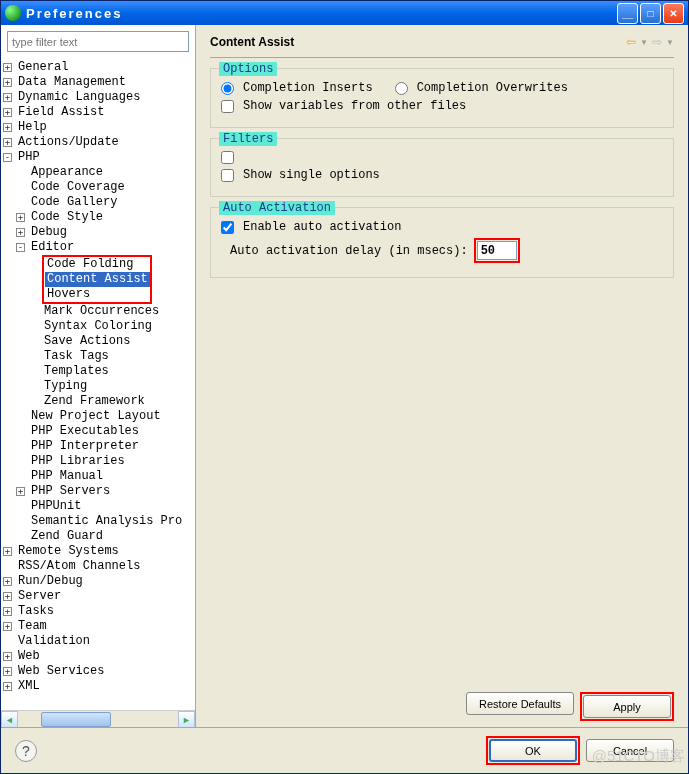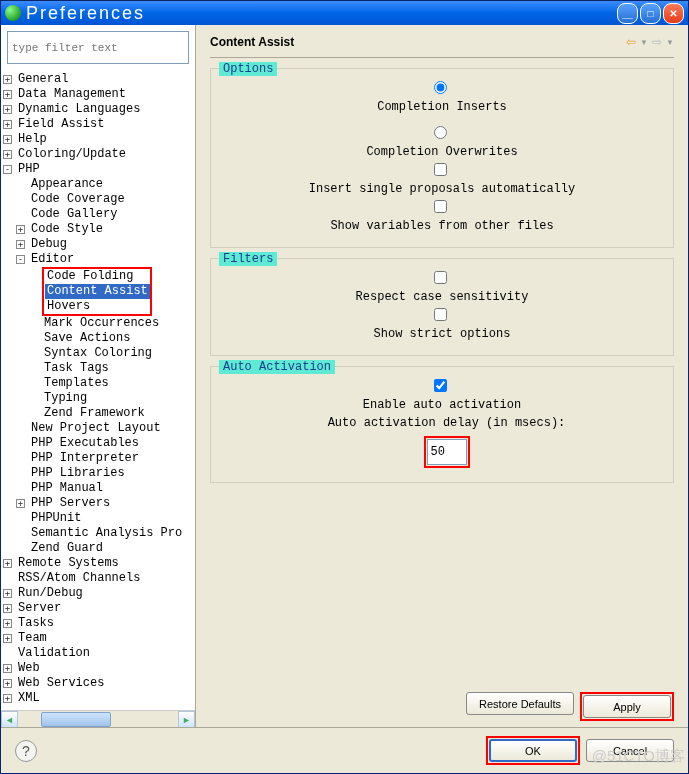--- a/index.html
+++ b/index.html
@@ -1,52 +1,52 @@
 <!DOCTYPE html>
 <html><head>
 <meta charset="utf-8">
 <style>
 * { box-sizing: border-box; margin: 0; padding: 0; }
 body { font-family: Tahoma, sans-serif; font-size: 11px; background: #ece9d8; width: 689px; height: 774px; overflow: hidden; }
 .window { width: 689px; height: 774px; border: 1px solid #0a246a; background: #ece9d8; display: flex; flex-direction: column; }
 .titlebar { height: 24px; background: linear-gradient(to bottom, #3b8cff 0%, #0066e5 50%, #0055d4 100%); display: flex; align-items: center; padding: 0 4px; color: white; }
 .titlebar-icon { width: 16px; height: 16px; background: radial-gradient(circle at 30% 30%, #8f8, #070); border-radius: 50%; margin-right: 5px; }
-.titlebar-text { font-weight: normal; font-size: 18px; letter-spacing: 2px; flex: 1; }
+.titlebar-text { font-weight: bold; font-size: 13px; letter-spacing: 2px; flex: 1; }
 .win-buttons { display: flex; gap: 2px; }
-.win-btn { width: 21px; height: 21px; border: 1px solid #fff; border-radius: 8px; display: flex; align-items: center; justify-content: center; font-size: 10px; font-weight: bold; color: white; cursor: pointer; }
+.win-btn { width: 21px; height: 21px; border: 1px solid #fff; border-radius: 3px; display: flex; align-items: center; justify-content: center; font-size: 10px; font-weight: bold; color: white; cursor: pointer; }
 .win-min, .win-max { background: linear-gradient(to bottom, #5aa0ff, #2570d4); }
 .win-close { background: linear-gradient(to bottom, #ff7b5a, #e53b1a); }
 .content { flex: 1; display: flex; flex-direction: column; background: #ece9d8; }
 .main-split { flex: 1; display: flex; overflow: hidden; }
 .left-pane { width: 195px; border-right: 1px solid #aca899; display: flex; flex-direction: column; background: #fff; }
 .filter-box { margin: 6px; }
-.filter-input { width: 100%; height: 33px; border: 1px solid #7f9db9; padding: 2px 4px; font-size: 11px; color: #999; font-family: Liberation Mono, monospace; }
+.filter-input { width: 100%; height: 21px; border: 1px solid #7f9db9; padding: 2px 4px; font-size: 11px; color: #999; font-family: Liberation Sans, sans-serif; }
 .tree { flex: 1; overflow: auto; padding: 2px 0 2px 2px; background: #fff; font-family: 'Courier New', monospace; font-size: 12px; line-height: 15px; }
 .tree-node { white-space: nowrap; display: flex; align-items: center; height: 15px; cursor: pointer; }
 .tree-toggle { width: 9px; height: 9px; border: 1px solid #888; display: inline-flex; align-items: center; justify-content: center; font-size: 9px; line-height: 7px; margin-right: 4px; color: #333; font-family: monospace; }
 .tree-spacer { width: 13px; display: inline-block; }
 .tree-label { padding: 0 2px; }
 .tree-selected { background: #316ac5; color: white; }
 .tree-hl { border: 2px solid red; padding: 0px 1px; }
 .tree-hscroll { height: 17px; background: #ece9d8; border-top: 1px solid #ccc; position: relative; }
 .hscroll-left, .hscroll-right { position: absolute; top: 0; width: 17px; height: 17px; background: linear-gradient(to bottom, #fff, #cfe4fb); border: 1px solid #b0c4de; display: flex; align-items: center; justify-content: center; font-size: 9px; color: #4a6; }
 .hscroll-left { left: 0; }
 .hscroll-right { right: 0; }
 .hscroll-thumb { position: absolute; left: 40px; top: 1px; width: 70px; height: 15px; background: linear-gradient(to bottom, #cfe4fb, #a0c4eb); border: 1px solid #7da2ce; border-radius: 2px; }
 .right-pane { flex: 1; display: flex; flex-direction: column; padding: 10px 14px 6px 14px; overflow: auto; }
 .page-header { display: flex; align-items: center; padding-bottom: 8px; border-bottom: 1px solid #aca899; margin-bottom: 10px; }
 .page-title { font-size: 12px; font-weight: bold; flex: 1; font-family: Tahoma, sans-serif; }
 .nav-arrows { display: flex; gap: 4px; align-items: center; }
 .nav-arrow { font-size: 12px; cursor: pointer; }
 .fieldset { border: 1px solid #d0d0bf; margin-bottom: 10px; padding: 8px 10px 10px 10px; position: relative; }
 .fieldset-legend { position: absolute; top: -7px; left: 8px; background: #5eead4; padding: 0 4px; color: #1a3f8b; font-family: 'Courier New', monospace; font-size: 12px; }
-.form-row { display: flex; align-items: center; margin: 4px 0; font-family: 'Courier New', monospace; font-size: 12px; gap: 6px; flex-direction: column; }
+.form-row { display: flex; align-items: center; margin: 4px 0; font-family: 'Courier New', monospace; font-size: 12px; gap: 6px; }
 .radio, .checkbox { width: 13px; height: 13px; margin-right: 3px; }
 .delay-row { margin-left: 9px; }
-.delay-input { width: 40px; height: 19px; border: 1px solid #7f9db9; padding: 12px 3px; font-size: 12px; font-family: 'Courier New', monospace; }
+.delay-input { width: 40px; height: 19px; border: 1px solid #7f9db9; padding: 5px 3px; font-size: 12px; font-family: 'Courier New', monospace; font-weight: bold; }
 .hl-red { border: 2px solid red; padding: 1px; display: inline-block; }
 .button-row-1 { display: flex; justify-content: flex-end; gap: 6px; margin-top: auto; padding-top: 8px; }
 .button-row-2 { border-top: 1px solid #aca899; padding: 8px 14px; display: flex; align-items: center; }
 .btn { min-width: 80px; height: 23px; background: linear-gradient(to bottom, #fff, #ece9d8); border: 1px solid #888; border-radius: 3px; font-size: 11px; font-family: Tahoma, sans-serif; cursor: pointer; padding: 0 12px; }
 .btn-default { border: 2px solid #3169c6; }
 .help-icon { width: 22px; height: 22px; border: 1px solid #999; border-radius: 50%; display: flex; align-items: center; justify-content: center; font-size: 14px; color: #555; background: #f4f4f0; cursor: pointer; }
 .spacer-flex { flex: 1; }
 .watermark { position: absolute; bottom: 8px; right: 4px; color: #ccc; font-size: 15px; }
 </style>
 </head>
@@ -85,21 +85,21 @@
             <div class="tree-node">
               <span class="tree-toggle">+</span>
               <span class="tree-label">Field Assist</span>
             </div>
             <div class="tree-node">
               <span class="tree-toggle">+</span>
               <span class="tree-label">Help</span>
             </div>
             <div class="tree-node">
               <span class="tree-toggle">+</span>
-              <span class="tree-label">Coloring/Update</span>
+              <span class="tree-label">Actions/Update</span>
             </div>
             <div class="tree-node">
               <span class="tree-toggle">-</span>
               <span class="tree-label">PHP</span>
             </div>
             <div class="tree-node">
               <span class="tree-spacer"></span>
               <span class="tree-spacer"></span>
               <span class="tree-label">Appearance</span>
             </div>
@@ -142,27 +142,27 @@
             <div class="tree-node">
               <span class="tree-spacer"></span>
               <span class="tree-spacer"></span>
               <span class="tree-spacer"></span>
               <span class="tree-label">Mark Occurrences</span>
             </div>
             <div class="tree-node">
               <span class="tree-spacer"></span>
               <span class="tree-spacer"></span>
               <span class="tree-spacer"></span>
+              <span class="tree-label">Syntax Coloring</span>
+            </div>
+            <div class="tree-node">
+              <span class="tree-spacer"></span>
+              <span class="tree-spacer"></span>
+              <span class="tree-spacer"></span>
               <span class="tree-label">Save Actions</span>
-            </div>
-            <div class="tree-node">
-              <span class="tree-spacer"></span>
-              <span class="tree-spacer"></span>
-              <span class="tree-spacer"></span>
-              <span class="tree-label">Syntax Coloring</span>
             </div>
             <div class="tree-node">
               <span class="tree-spacer"></span>
               <span class="tree-spacer"></span>
               <span class="tree-spacer"></span>
               <span class="tree-label">Task Tags</span>
             </div>
             <div class="tree-node">
               <span class="tree-spacer"></span>
               <span class="tree-spacer"></span>
@@ -289,37 +289,32 @@
           <div class="fieldset-legend">Options</div>
           <div class="form-row">
             <input type="radio" class="radio" name="comp" checked="" style="">
             <span>Completion Inserts</span>
             <span style="width:10px"></span>
             <input type="radio" class="radio" name="comp" style="">
             <span>Completion Overwrites</span>
           </div>
           <div class="form-row">
             <input type="checkbox" class="checkbox" style="">
-            <span>Insert single proposals automatically</span>
-          </div>
-          <div class="form-row">
-            <input type="checkbox" class="checkbox" style="">
             <span>Show variables from other files</span>
           </div>
         </div>
 
         <div class="fieldset">
           <div class="fieldset-legend">Filters</div>
           <div class="form-row">
             <input type="checkbox" class="checkbox" style="">
-            <span>Respect case sensitivity</span>
           </div>
           <div class="form-row">
             <input type="checkbox" class="checkbox" style="">
-            <span>Show strict options</span>
+            <span>Show single options</span>
           </div>
         </div>
 
         <div class="fieldset">
           <div class="fieldset-legend">Auto Activation</div>
           <div class="form-row">
             <input type="checkbox" class="checkbox" checked="" style="">
             <span>Enable auto activation</span>
           </div>
           <div class="form-row delay-row">

